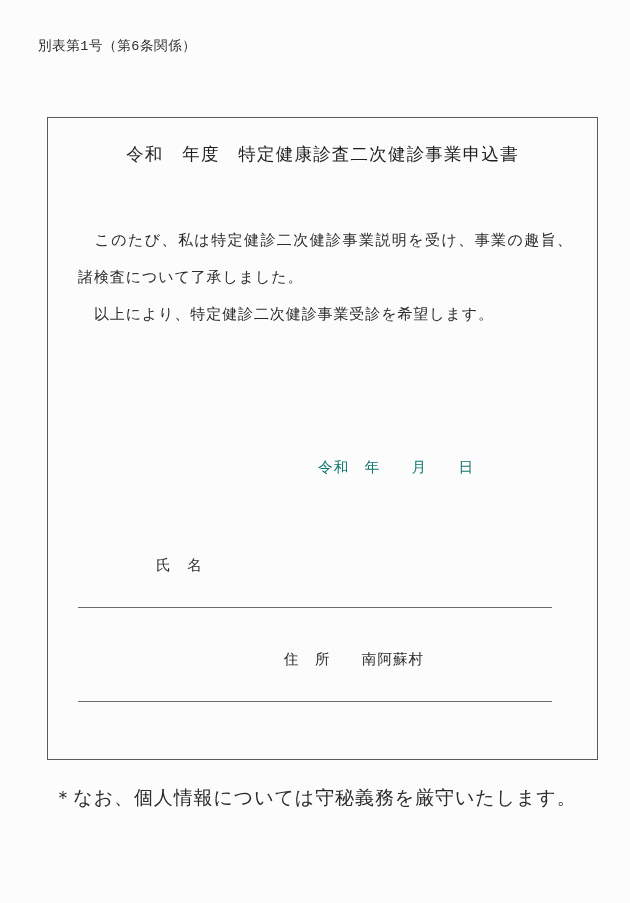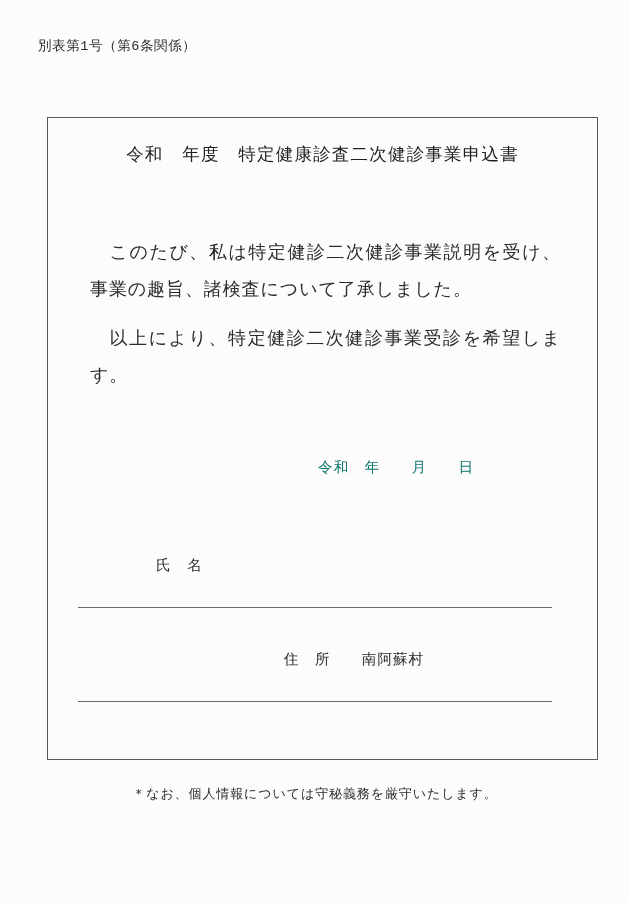--- a/index.html
+++ b/index.html
@@ -68,27 +68,27 @@
 
   
   .body-block {
     position: absolute;
     left: 30px;
     top: 105px;
     width: 495px;
   }
 
   .para {
-    font-size: 18px;
+    font-size: 15px;
     line-height: 37px;
     letter-spacing: 0.9px;
     color: #2b2b2b;
     text-align: justify;
     text-justify: inter-character;
-    margin: 12px;
+    margin: 0;
     white-space: pre-wrap;
     word-break: break-all;
   }
 
   .para + .para {
     margin-top: 0;
   }
 
   
   .date-line {
@@ -122,21 +122,21 @@
   .field-name  { top: 418px; }
   .field-addr  { top: 512px; text-align: center; }
 
   
   .footer-note {
     position: absolute;
     left: 0;
     right: 0;
     top: 785px;
     text-align: center;
-    font-size: 13px;
+    font-size: 19px;
     letter-spacing: 0.9px;
     color: #2b2b2b;
     white-space: nowrap;
   }
 </style>
 </head>
 <body>
 
 <div class="page">
 

